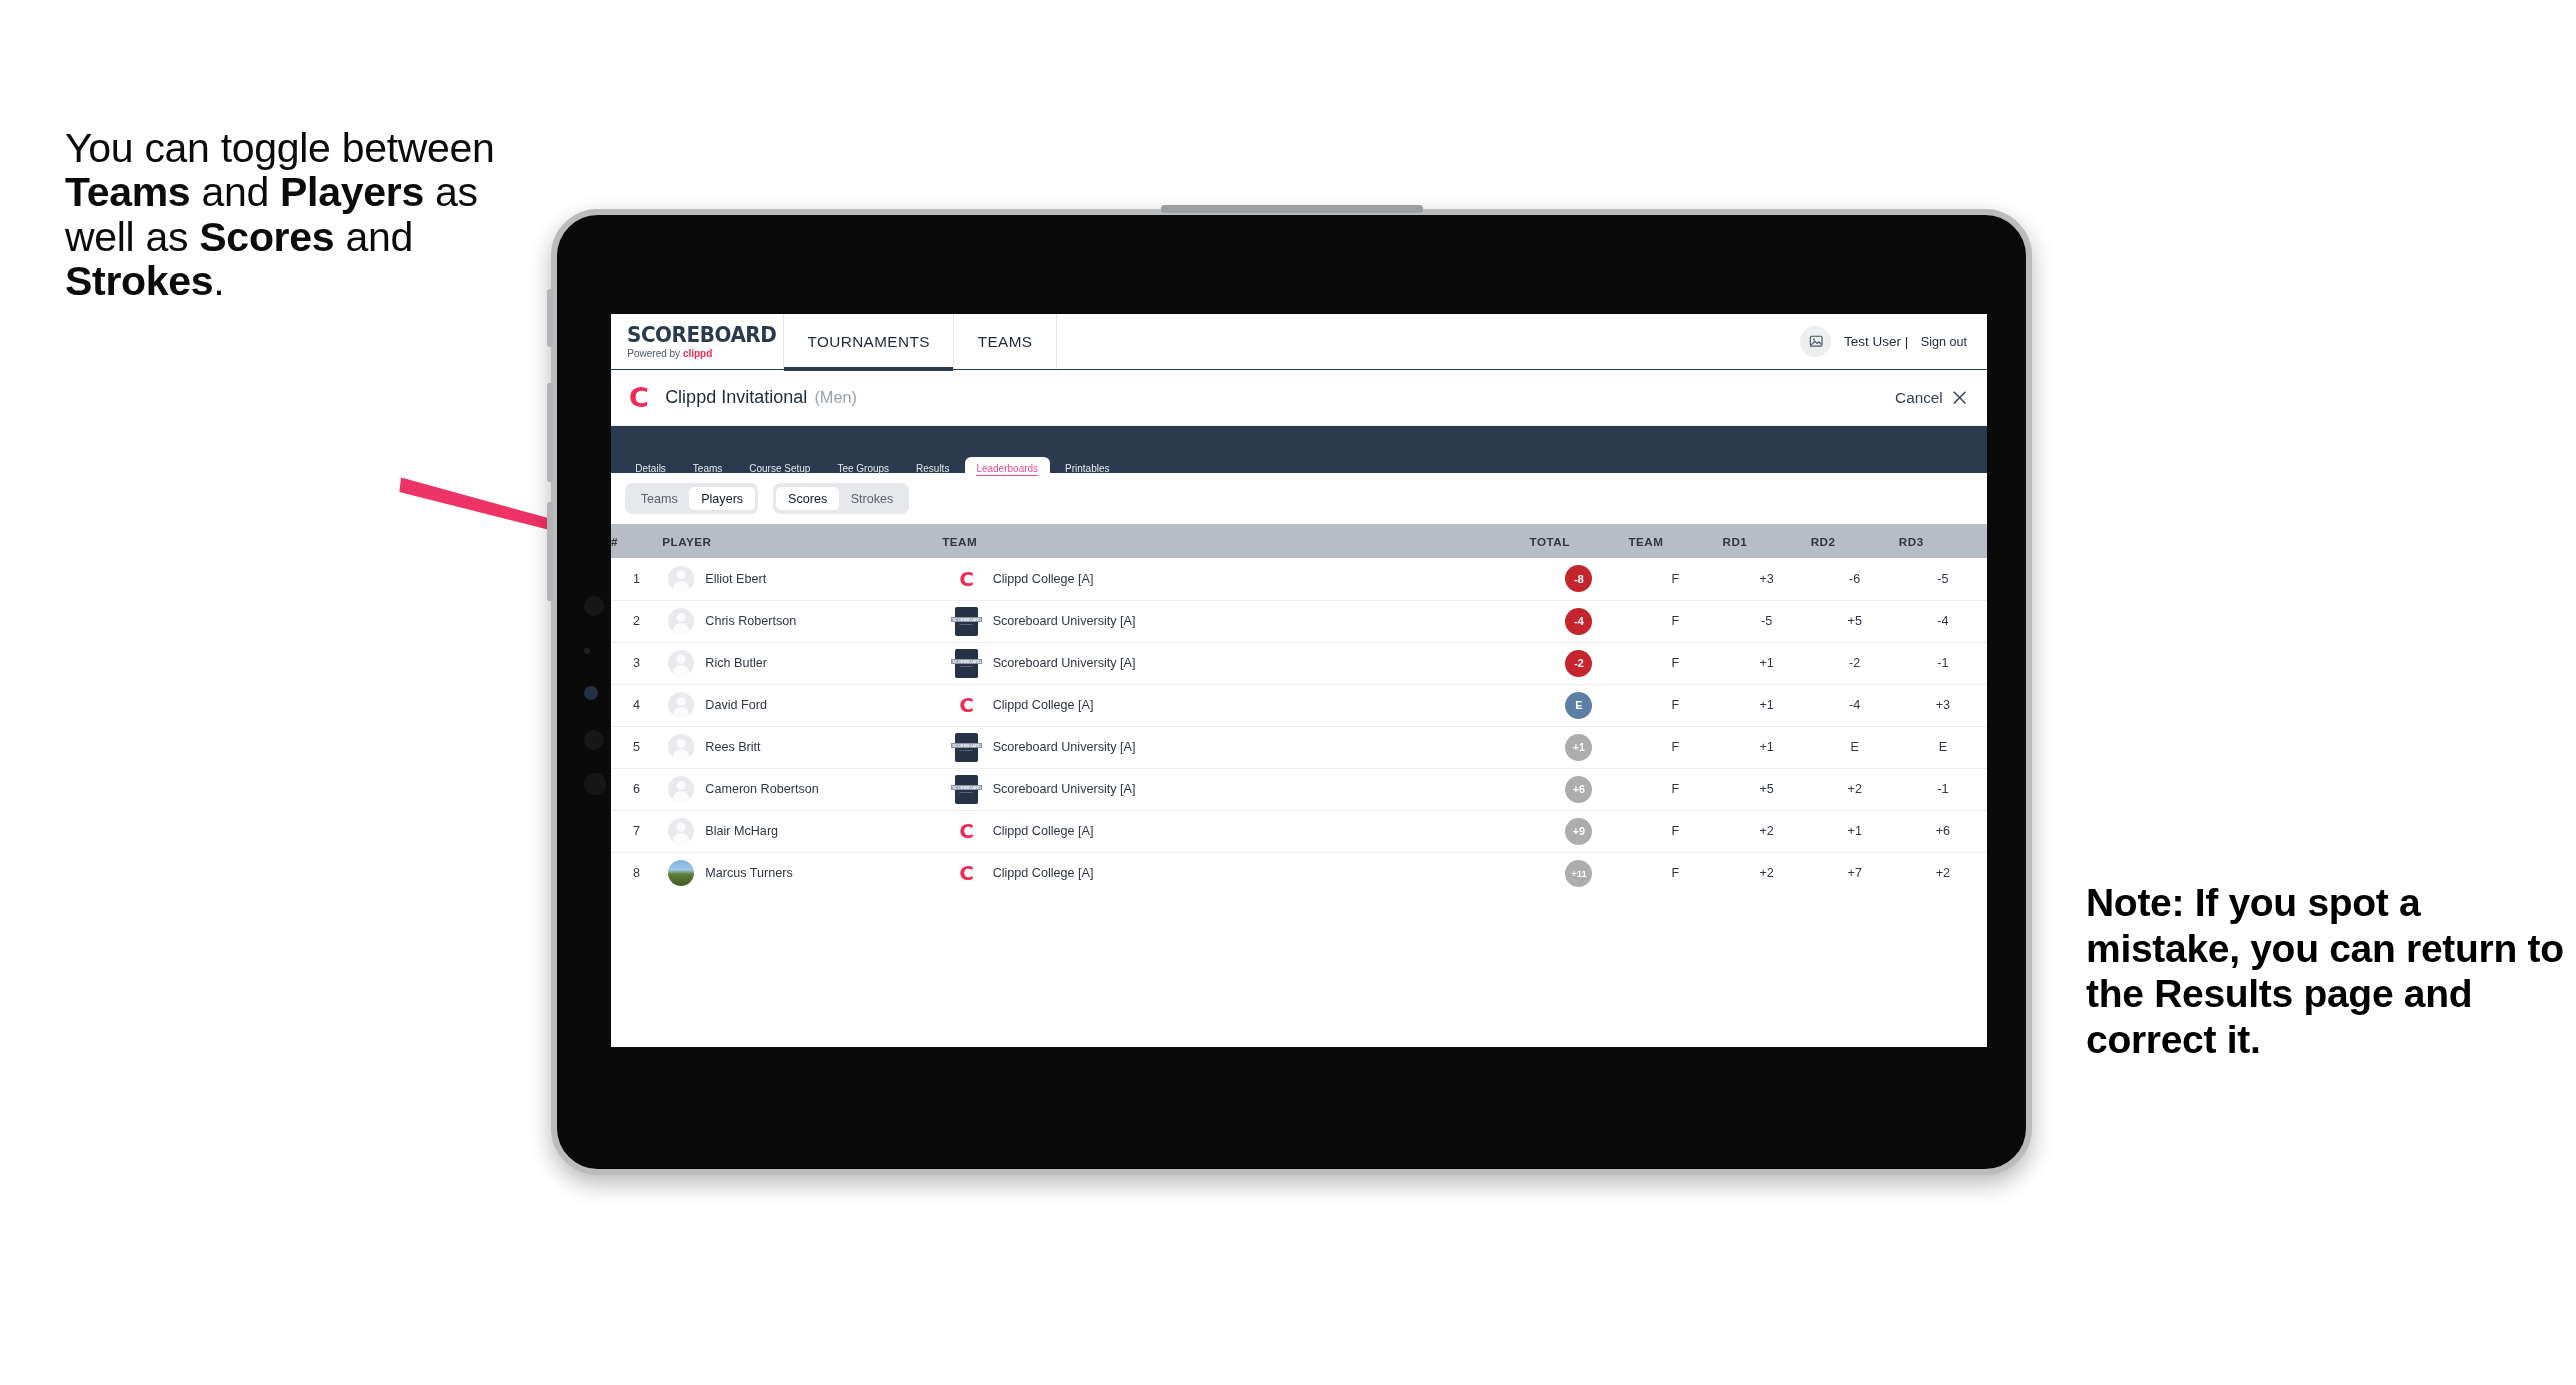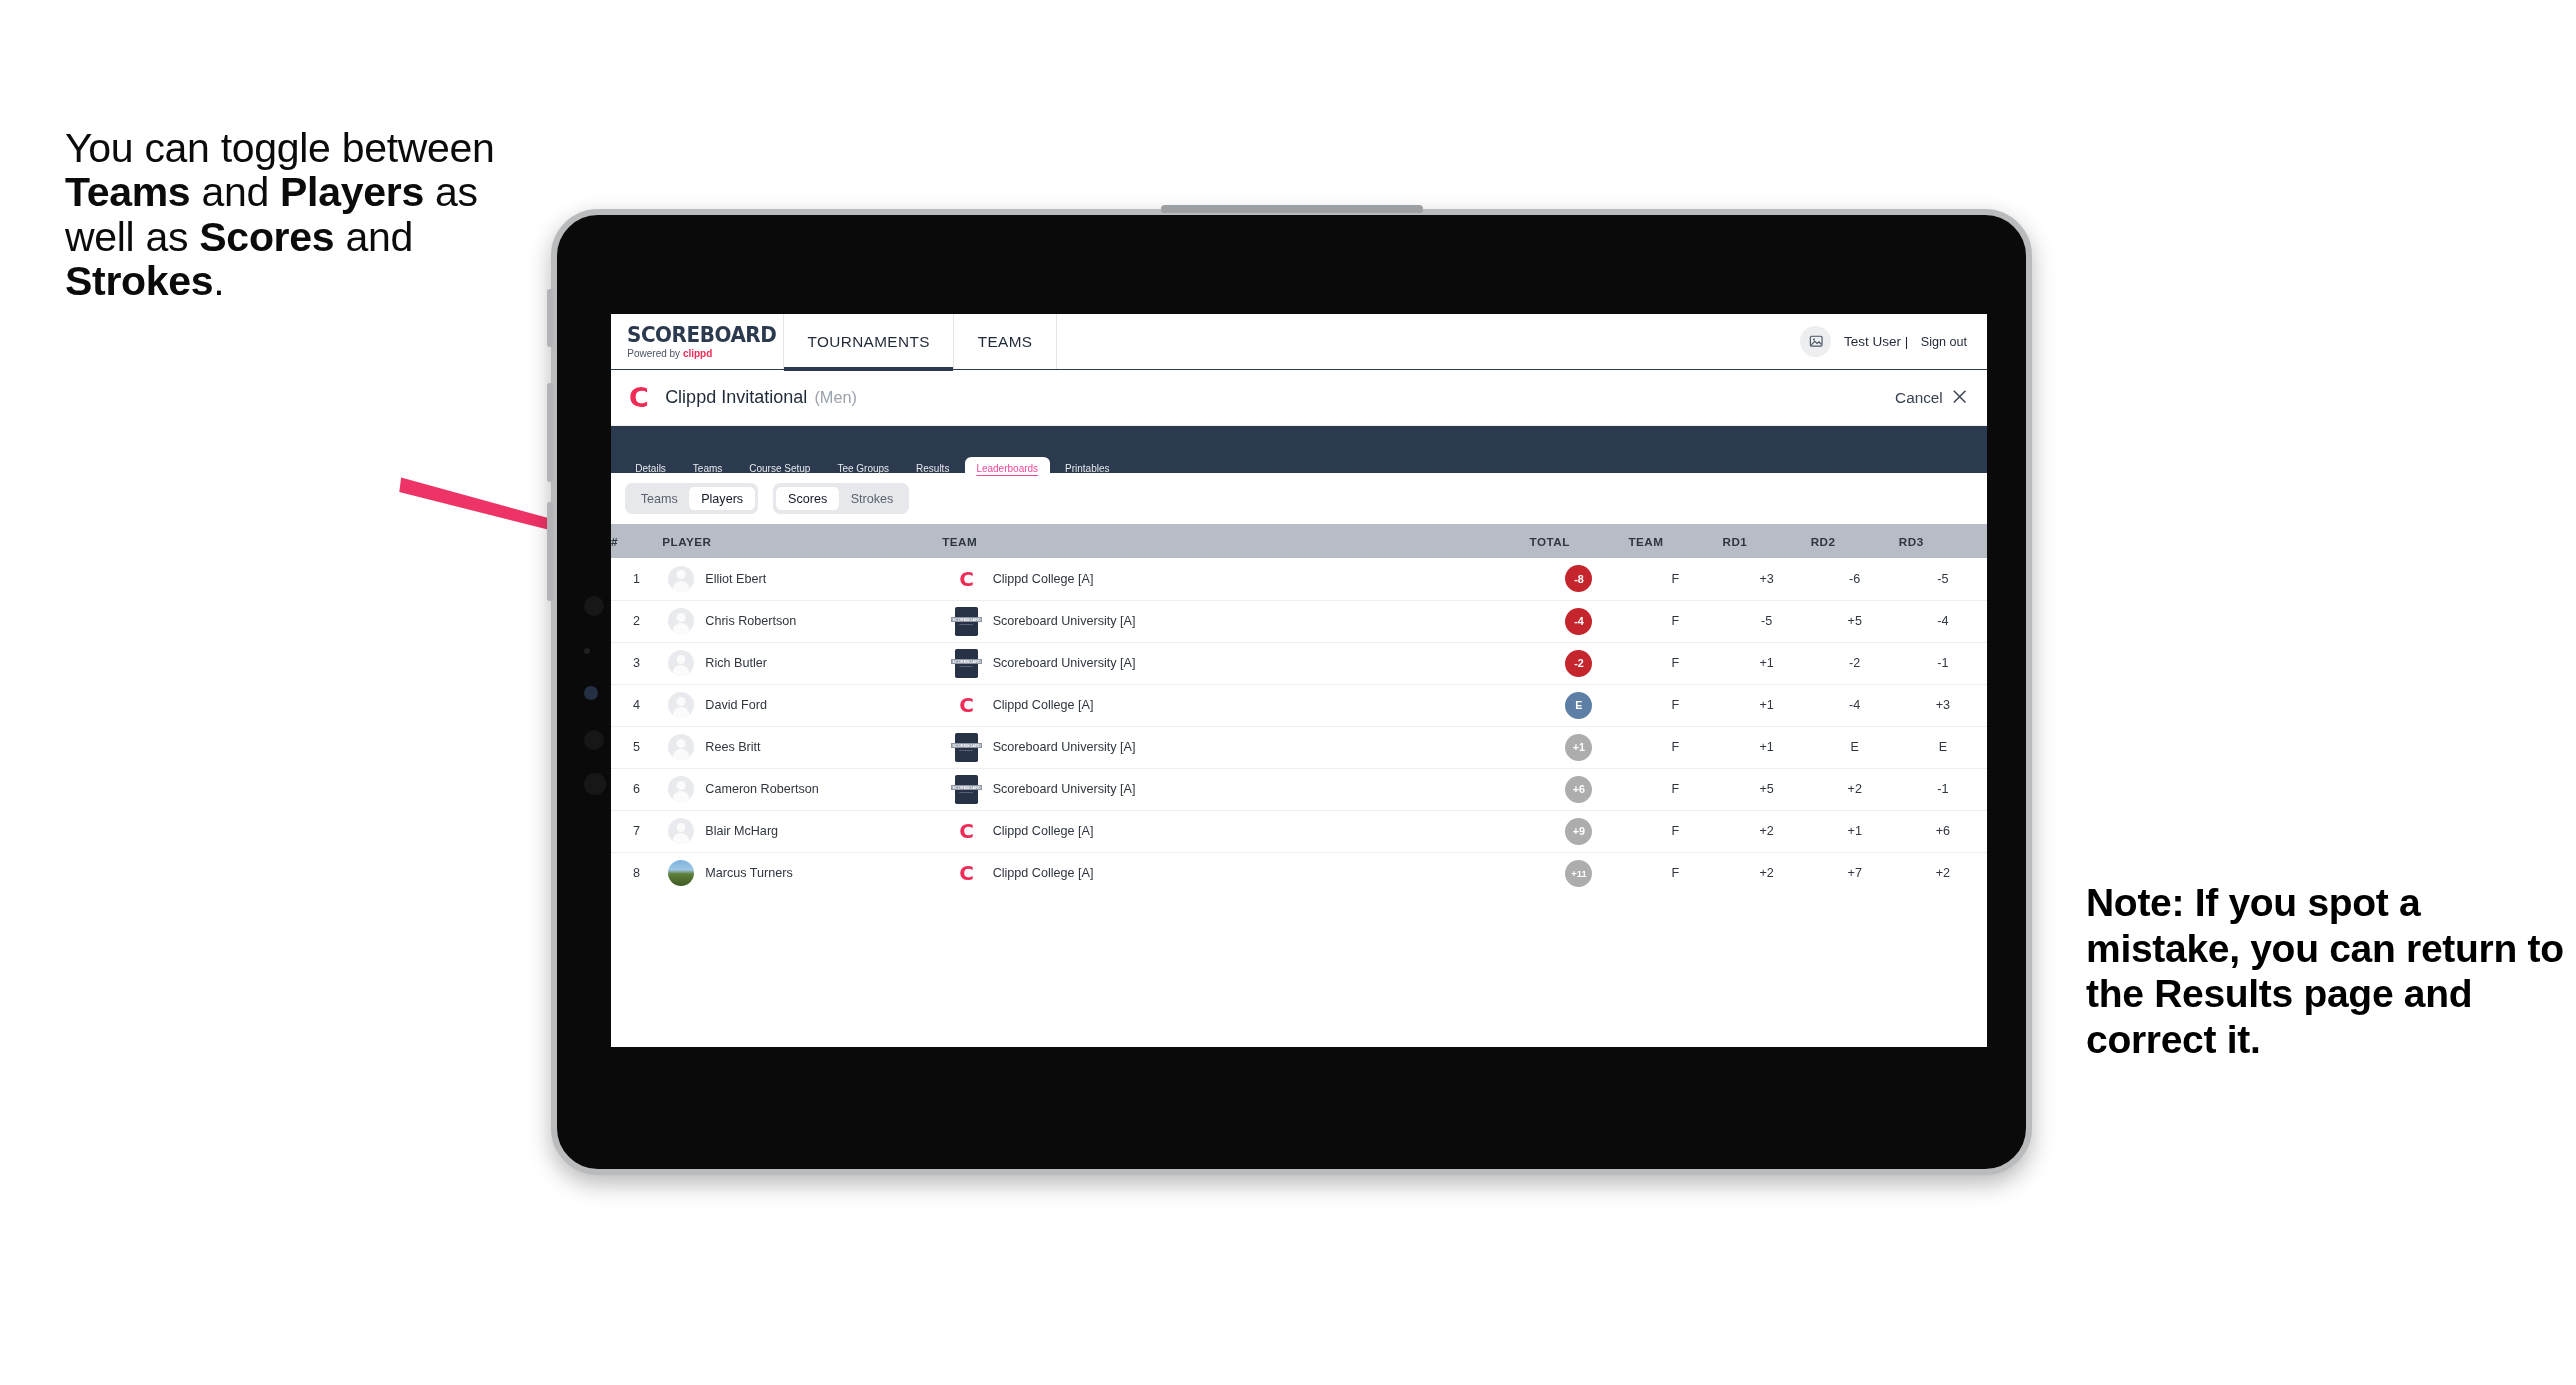--- a/index.html
+++ b/index.html
@@ -131,21 +131,21 @@
     background: #fff; border-bottom: 0.9px solid #edeef0;
   }
   .clippd-c {
     font-family: "DejaVu Sans", sans-serif;
     font-weight: 700; font-size: 27px; color: #ef2b56;
     margin-right: 16.3px; line-height: 1;
   }
   .tour-name { font-size: 18px; color: #1f2937; }
   .tour-gender { font-size: 16.3px; color: #9aa2ad; margin-left: 7.2px; }
   .tour-spacer { flex: 1; }
-  .cancel-btn { font-size: 15.3px; color: #374151; display:flex; align-items:flex-start; gap:9px; cursor:pointer; }
+  .cancel-btn { font-size: 15.3px; color: #374151; display:flex; align-items:center; gap:9px; cursor:pointer; }
 
   
   .sectabs {
     display: flex; align-items: center; gap: 3.6px;
     height: 47px; background: #2c3a4f; padding: 0 12.6px;
   }
   .sectab {
     font-size: 10px; color: #e7e9ec; padding: 5.4px 11.7px;
     border-radius: 6.3px; cursor: pointer; white-space: nowrap; margin-top: 37px;
   }

